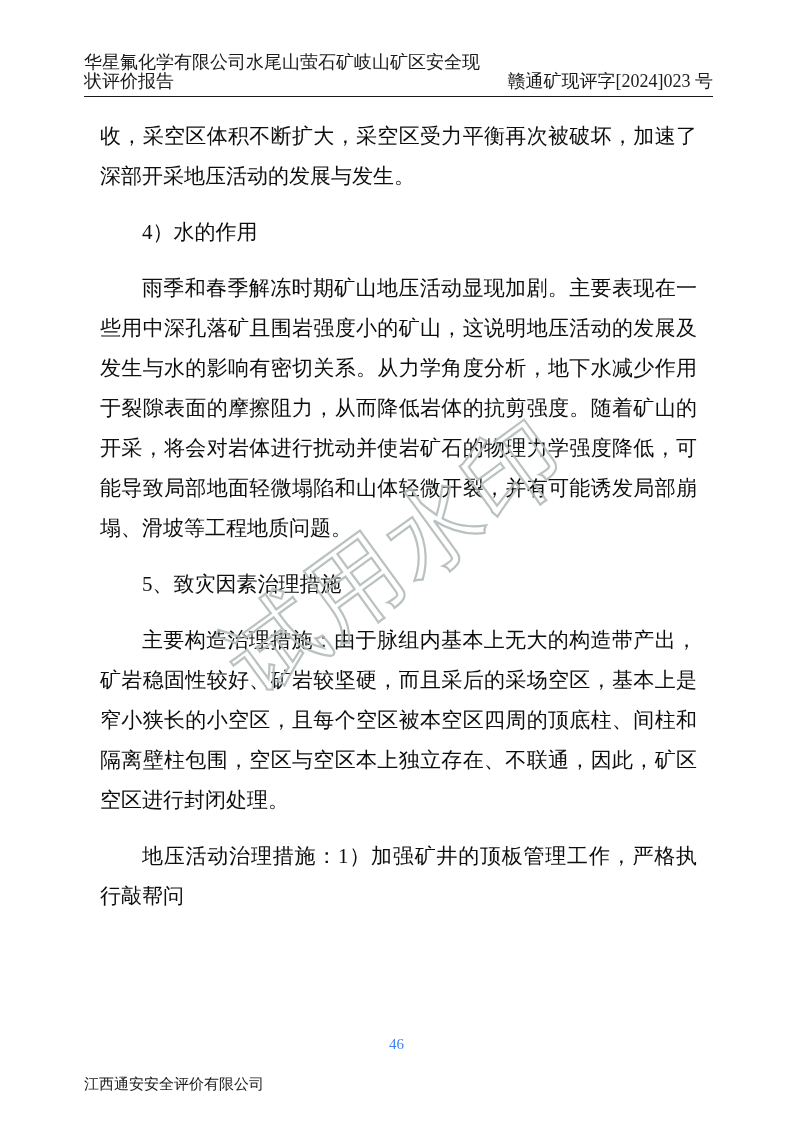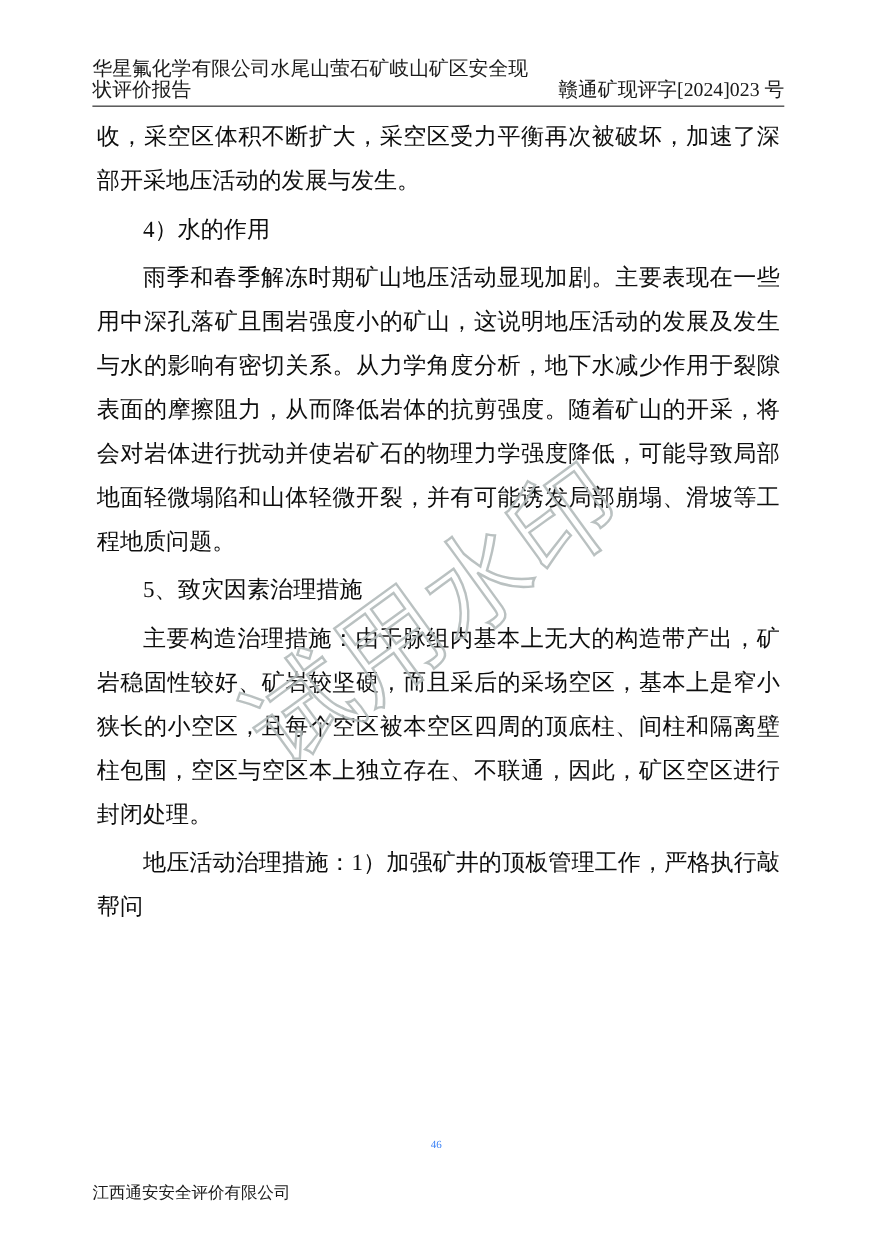--- a/index.html
+++ b/index.html
@@ -35,21 +35,21 @@
   .doc-body {
     position: absolute;
     left: 84px;
     top: 100px;
     width: 629px;
     font-size: 21px;
     line-height: 40px;
     text-align: justify;
     color: #0e0e0e;
   }
-  .para { margin: 4px; }
+  .para { margin: 16px; }
   .para.indent { text-indent: 2em; }
   .watermark {
     position: absolute;
     left: 396px;
     top: 557px;
     transform: translate(-50%, -50%) rotate(-36deg);
     font-size: 95px;
     letter-spacing: 3px;
     white-space: nowrap;
     font-family: "Liberation Serif", "DejaVu Serif", serif;
@@ -66,21 +66,21 @@
     top: 1075px;
     font-size: 15px;
     color: #1a1a1a;
   }
   .footer-page {
     position: absolute;
     left: 0;
     top: 1036px;
     width: 793px;
     text-align: center;
-    font-size: 10px;
+    font-size: 15px;
     color: #3b82f6;
   }
 </style>
 </head>
 <body>
 
 <div class="page">
 
   <div class="header">
     <span class="h-left">华星氟化学有限公司水尾山萤石矿岐山矿区安全现状评价报告</span>

